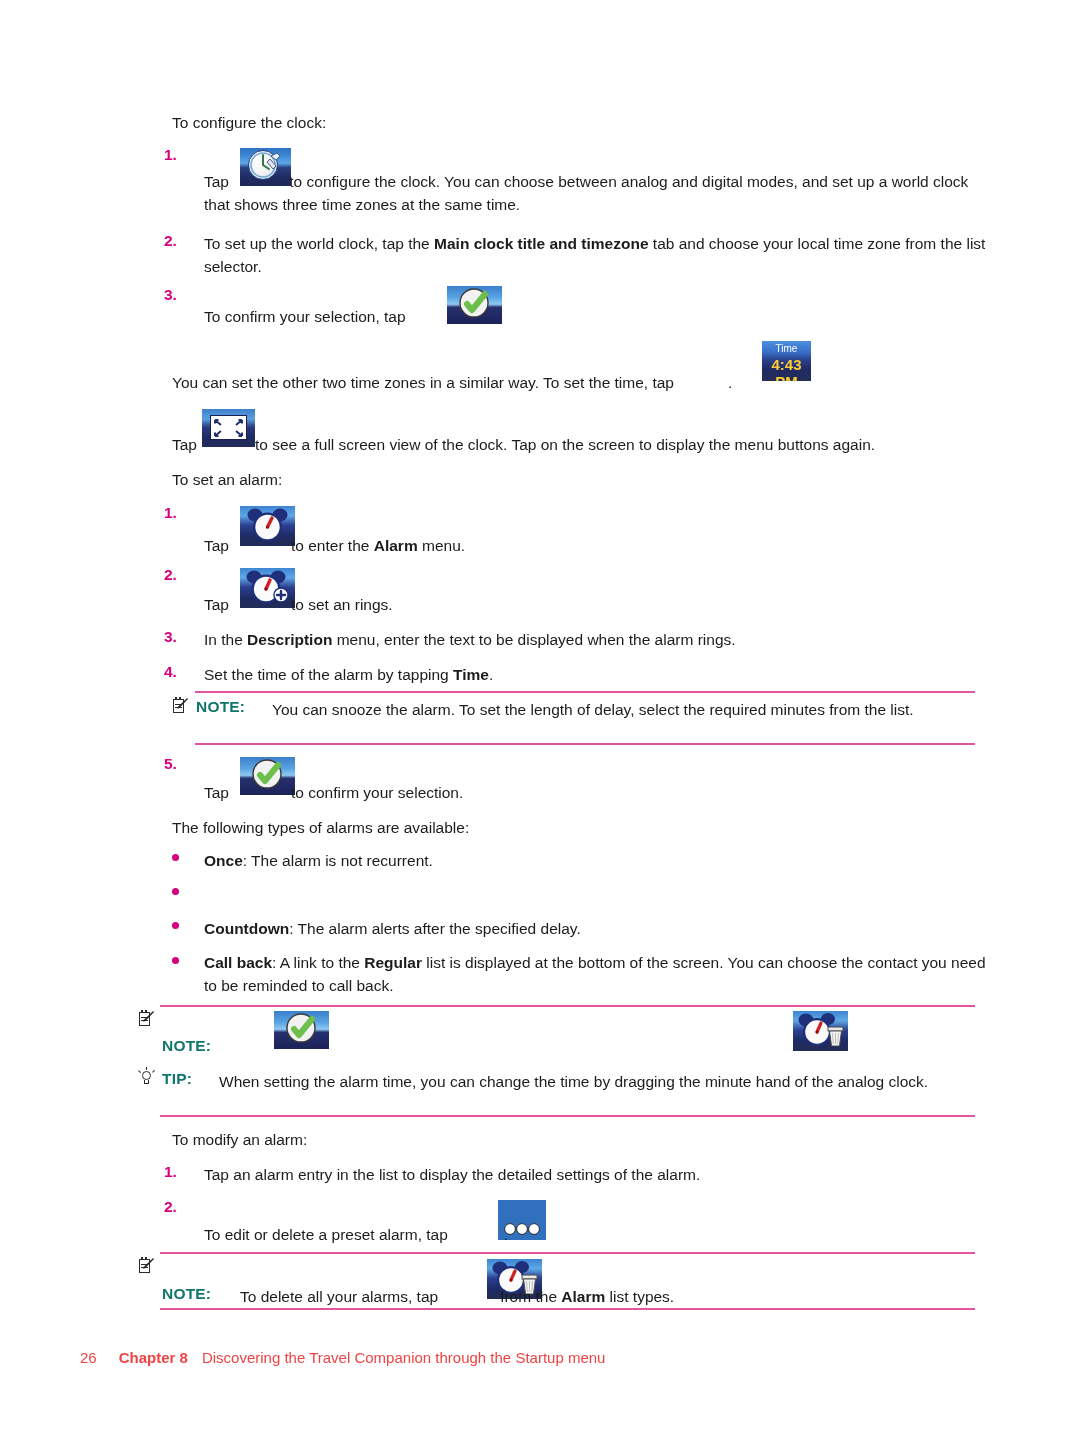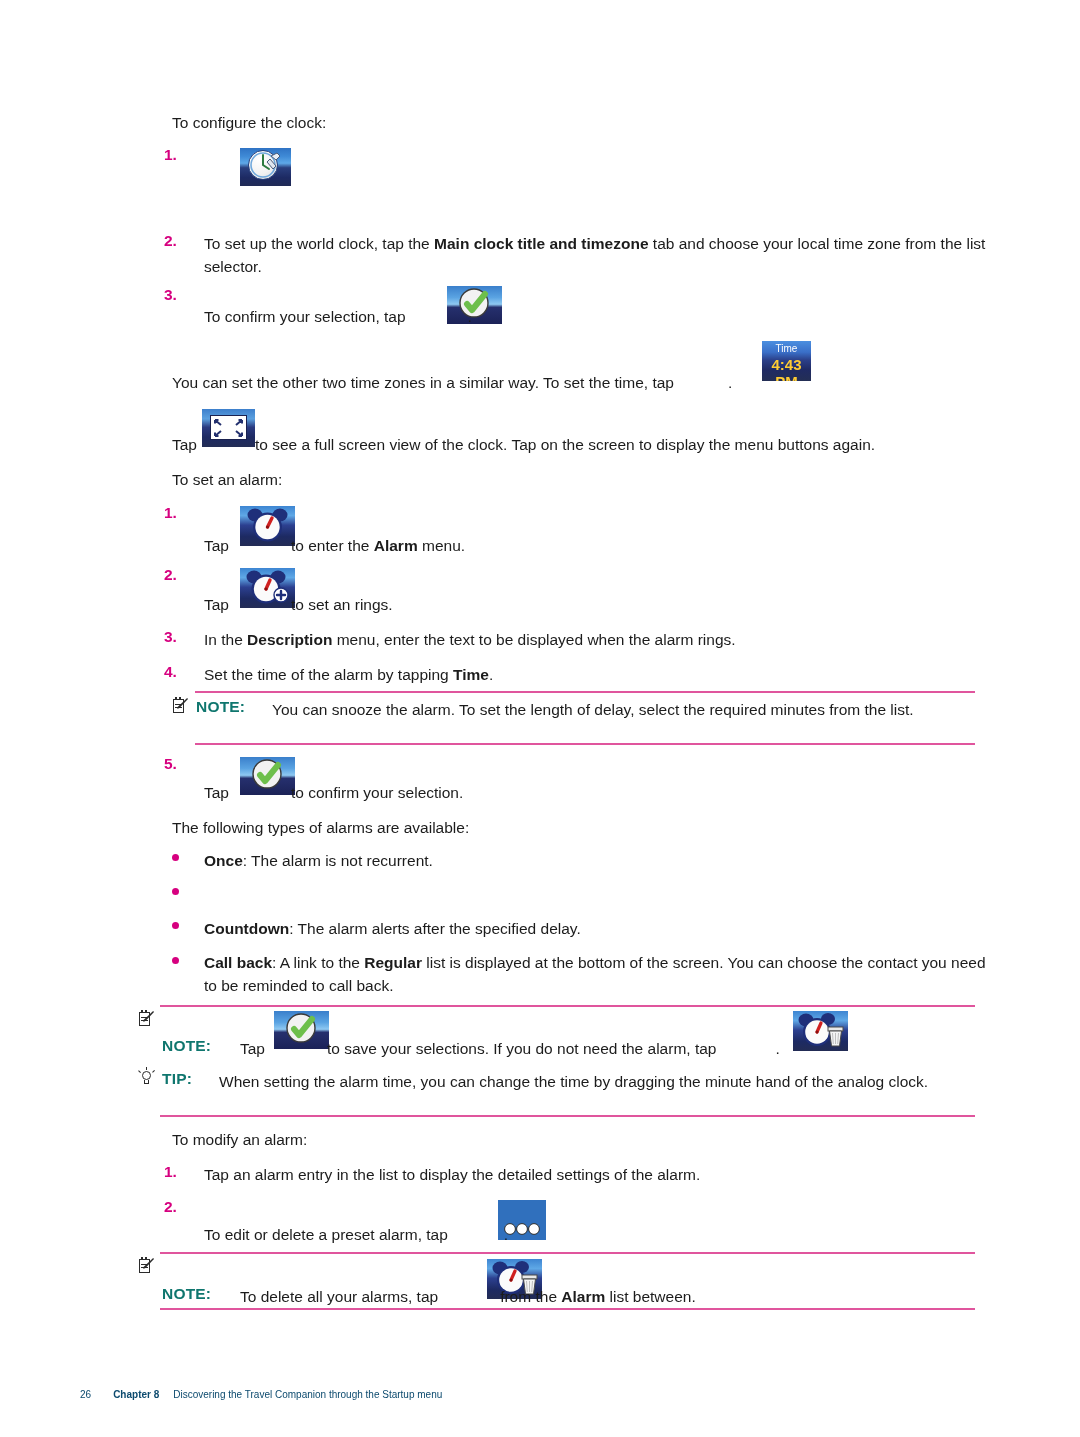--- a/index.html
+++ b/index.html
@@ -77,23 +77,22 @@
     position: absolute;
     font-size: 15.5px;
     font-weight: bold;
     color: #0f766e;
     letter-spacing: 0.2px;
   }
 
   
   .footer {
     position: absolute;
-    font-size: 10px;
-    color: #0c4a6e;
-    margin-top: 40px;
+    font-size: 15px;
+    color: #ef4444;
   }
   .footer .pg { font-weight: normal; }
   .footer .chap { font-weight: bold; }
 
   
   .notepad {
     position: absolute;
     width: 15px; height: 17px;
   }
   .notepad .sheet {
@@ -136,20 +135,24 @@
   <div class="icon tile-grad" style="left:240px; top:148px; width:51px; height:38px;">
     <div class="clockface" style="left:8px; top:2px; width:30px; height:30px;"></div>
     <svg viewBox="0 0 51 38" width="51" height="38" style="position:absolute;left:0;top:0;">
       <circle cx="23" cy="17" r="12" fill="none" stroke="#6fa8dc" stroke-width="1.6"></circle>
       <path d="M23 7 L23 17 L29 21" stroke="#2c7a3f" stroke-width="2" fill="none" stroke-linecap="round"></path>
       <path d="M31 8 l6 -3 3 3 -4 4 z" fill="#e9eef5" stroke="#4a5a78" stroke-width="1"></path>
       <path d="M30 11 L36 18 L33 21 L27 14 z" fill="#dfe6ef" stroke="#4a5a78" stroke-width="1"></path>
     </svg>
   </div>
 
+  <div class="para" style="left:204px; top:170px; width:790px;">
+    <span>Tap</span>
+    <span style="display:inline-block;width:56px;"></span><span>to configure the clock. You can choose between analog and digital modes, and set up a world clock that shows three time zones at the same time.</span>
+  </div>
 
   <div class="num" style="left:164px; top:232px;">2.</div>
   <div class="para" style="left:204px; top:232px; width:790px;"><span>To set up the world clock, tap the </span><span class="b">Main clock title and timezone</span><span> tab and choose your local time zone from the list selector.</span></div>
 
   <div class="num" style="left:164px; top:286px;">3.</div>
 
   <div class="icon tile-grad2" style="left:447px; top:286px; width:55px; height:38px;">
     <svg viewBox="0 0 55 38" width="55" height="38" style="position:absolute;left:0;top:0;">
       <circle cx="27" cy="17" r="14" fill="#f2f2f2" stroke="#3a3a3a" stroke-width="1.4"></circle>
       <path d="M20 18 l5 6 l13 -16" stroke="#6dbf4b" stroke-width="6" fill="none" stroke-linecap="round" stroke-linejoin="round"></path>
@@ -296,23 +299,20 @@
       <circle cx="24" cy="21" r="11.8" fill="#fbfbfb"></circle>
       <path d="M24 21 L28 12" stroke="#d02020" stroke-width="3.2" stroke-linecap="round"></path>
       <circle cx="24" cy="21" r="1.5" fill="#8a1010"></circle>
       <rect x="35" y="16" width="15" height="4" fill="#e9e9e9" stroke="#4a4a4a" stroke-width="1"></rect>
       <path d="M36.5 20 L38.5 35 L46.5 35 L48.5 20 z" fill="#f4f4f4" stroke="#4a4a4a" stroke-width="1"></path>
       <path d="M39.5 22 L40.3 33 M42.5 22 L42.5 33 M45.5 22 L44.7 33" stroke="#b8b8b8" stroke-width="0.9"></path>
     </svg>
   </div>
 
   <div class="callout-label" style="left:162px; top:1037px;">NOTE:</div>
-  <div class="para" style="left:240px; top:1037px;">
-    <span>Tap</span><span style="display:inline-block;width:62px;"></span><span>to save your selections. If you do not need the alarm, tap</span><span style="display:inline-block;width:59px;"></span><span>.</span>
-  </div>
 
   <div class="bulb" style="left:138px; top:1068px;">
     <div class="glass"></div>
     <div class="base"></div>
     <div class="ray" style="left:8px;top:-1px;height:3px;"></div>
     <div class="ray" style="left:1px;top:2px;transform:rotate(-45deg);"></div>
     <div class="ray" style="left:15px;top:2px;transform:rotate(45deg);"></div>
   </div>
   <div class="callout-label" style="left:162px; top:1070px;">TIP:</div>
   <div class="para" style="left:219px; top:1070px; width:762px;">When setting the alarm time, you can change the time by dragging the minute hand of the analog clock.</div>
@@ -357,21 +357,21 @@
       <path d="M24 21 L28 12" stroke="#d02020" stroke-width="3.2" stroke-linecap="round"></path>
       <circle cx="24" cy="21" r="1.5" fill="#8a1010"></circle>
       <rect x="35" y="16" width="15" height="4" fill="#e9e9e9" stroke="#4a4a4a" stroke-width="1"></rect>
       <path d="M36.5 20 L38.5 35 L46.5 35 L48.5 20 z" fill="#f4f4f4" stroke="#4a4a4a" stroke-width="1"></path>
       <path d="M39.5 22 L40.3 33 M42.5 22 L42.5 33 M45.5 22 L44.7 33" stroke="#b8b8b8" stroke-width="0.9"></path>
     </svg>
   </div>
 
   <div class="callout-label" style="left:162px; top:1285px;">NOTE:</div>
   <div class="para" style="left:240px; top:1285px;">
-    <span>To delete all your alarms, tap</span><span style="display:inline-block;width:62px;"></span><span>from the </span><span class="b">Alarm</span><span> list between.</span>
+    <span>To delete all your alarms, tap</span><span style="display:inline-block;width:62px;"></span><span>from the </span><span class="b">Alarm</span><span> list types.</span>
   </div>
   <div class="rule" style="left:160px; top:1308px; width:815px;"></div>
 
   <div class="footer" style="left:80px; top:1349px;">
     <span class="pg">26</span><span style="display:inline-block;width:22px;"></span><span class="chap">Chapter 8</span><span style="display:inline-block;width:14px;"></span><span>Discovering the Travel Companion through the Startup menu</span>
   </div>
 
 </div>
 
 </body></html>

